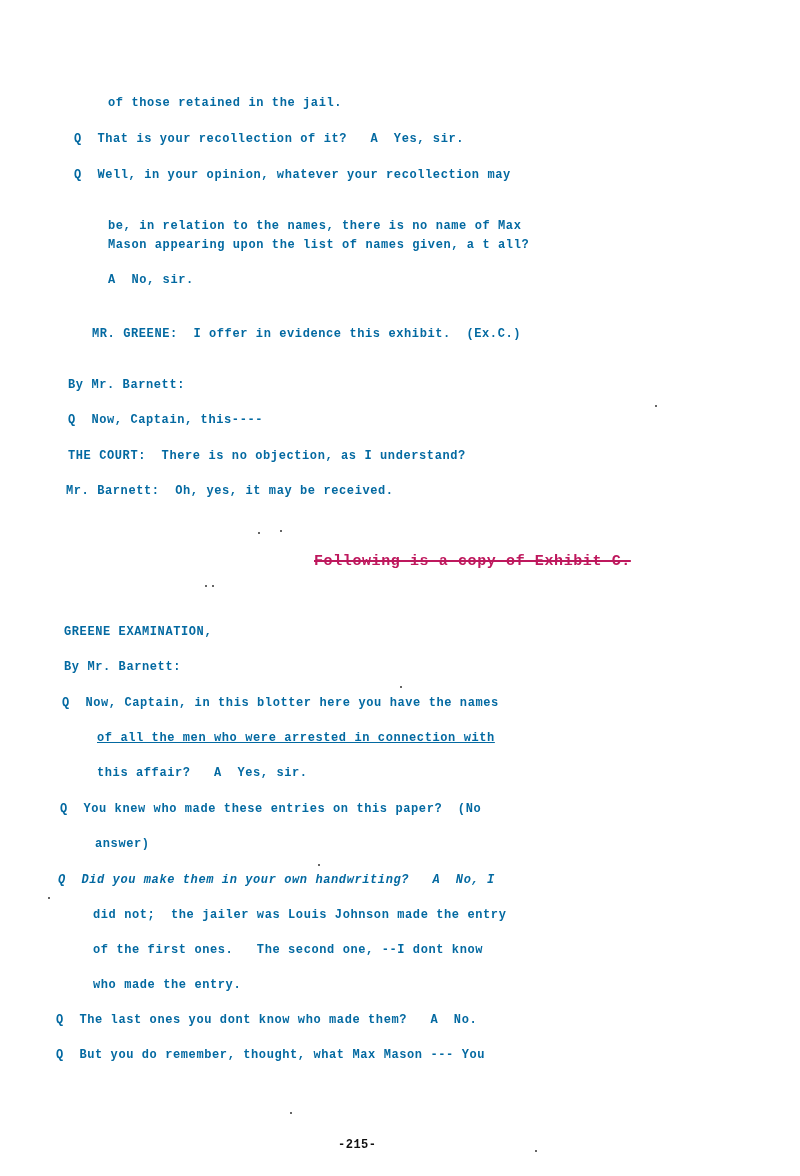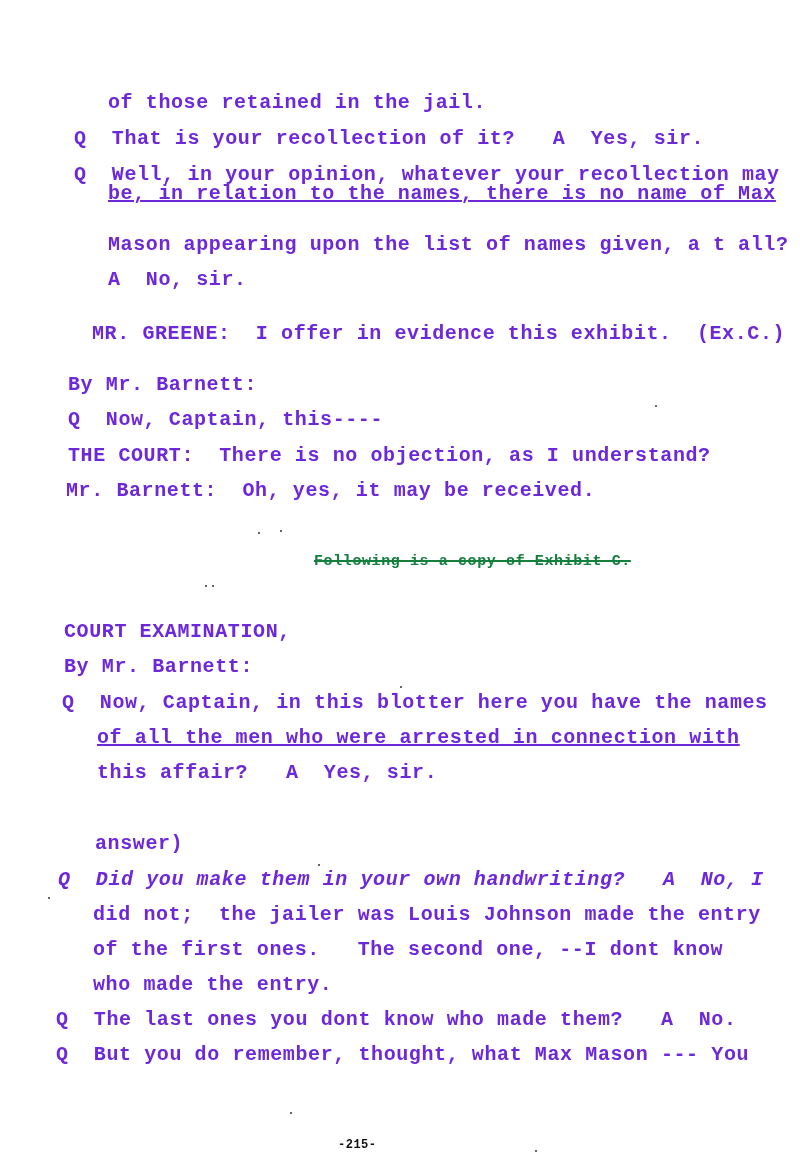--- a/index.html
+++ b/index.html
@@ -18,30 +18,30 @@
     .page {
       position: absolute;
       left: 0; top: 0;
       width: 800px;
       height: 1176px;
       background: #ffffff;
     }
     .line {
       position: absolute;
       white-space: pre;
-      font-size: 20px;
+      font-size: 12px;
       line-height: 20px;
       font-weight: bold;
       letter-spacing: 0.6px;
-      color: #6d28d9;
+      color: #0369a1;
     }
     .strike {
       text-decoration: line-through;
       text-decoration-thickness: 2px;
-      color: #15803d;
+      color: #be185d;
     }
     .speck {
       position: absolute;
       width: 2px;
       height: 2px;
       background: #333;
       border-radius: 1px;
     }
     .pagenum {
       position: absolute;
@@ -52,37 +52,38 @@
     }
   </style>
 </head>
 <body>
 
 <div class="page">
 
   <div class="line" style="left:108px;top:93px;">of those retained in the jail.</div>
   <div class="line" style="left:74px;top:129px;">Q  That is your recollection of it?   A  Yes, sir.</div>
   <div class="line" style="left:74px;top:165px;">Q  Well, in your opinion, whatever your recollection may</div>
-  <div class="line" style="left:108px;top:184px;text-decoration:underline;">be, in relation to the names, there is no name of Max</div>
+  <div class="line" style="left:108px;top:216px;">be, in relation to the names, there is no name of Max</div>
   <div class="line" style="left:108px;top:235px;">Mason appearing upon the list of names given, a t all?</div>
   <div class="line" style="left:108px;top:270px;">A  No, sir.</div>
 
   <div class="line" style="left:68px;top:324px;padding-left:24px;">MR. GREENE:  I offer in evidence this exhibit.  (Ex.C.)</div>
   <div class="line" style="left:68px;top:375px;">By Mr. Barnett:</div>
   <div class="line" style="left:68px;top:410px;">Q  Now, Captain, this----</div>
   <div class="line" style="left:68px;top:446px;">THE COURT:  There is no objection, as I understand?</div>
   <div class="line" style="left:66px;top:481px;">Mr. Barnett:  Oh, yes, it may be received.</div>
 
   <div class="line strike" style="left:314px;top:552px;font-size:15px;">Following is a copy of Exhibit C.</div>
 
-  <div class="line" style="left:64px;top:622px;">COURT EXAMINATION,</div>
+  <div class="line" style="left:64px;top:622px;">GREENE EXAMINATION,</div>
   <div class="line" style="left:64px;top:657px;">By Mr. Barnett:</div>
   <div class="line" style="left:62px;top:693px;">Q  Now, Captain, in this blotter here you have the names</div>
   <div class="line" style="left:97px;top:728px;text-decoration:underline;">of all the men who were arrested in connection with</div>
   <div class="line" style="left:97px;top:763px;">this affair?   A  Yes, sir.</div>
+  <div class="line" style="left:60px;top:799px;">Q  You knew who made these entries on this paper?  (No</div>
   <div class="line" style="left:95px;top:834px;">answer)</div>
   <div class="line" style="left:58px;top:870px;font-style:italic;">Q  Did you make them in your own handwriting?   A  No, I</div>
   <div class="line" style="left:93px;top:905px;">did not;  the jailer was Louis Johnson made the entry</div>
   <div class="line" style="left:93px;top:940px;">of the first ones.   The second one, --I dont know</div>
   <div class="line" style="left:93px;top:975px;">who made the entry.</div>
   <div class="line" style="left:56px;top:1010px;">Q  The last ones you dont know who made them?   A  No.</div>
   <div class="line" style="left:56px;top:1045px;">Q  But you do remember, thought, what Max Mason --- You</div>
 
   <div class="pagenum" style="left:338px;top:1138px;">-215-</div>
 

